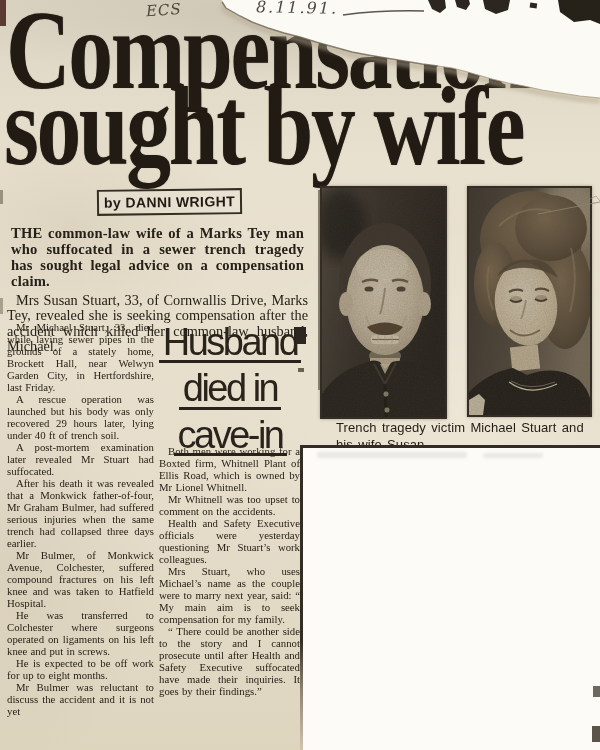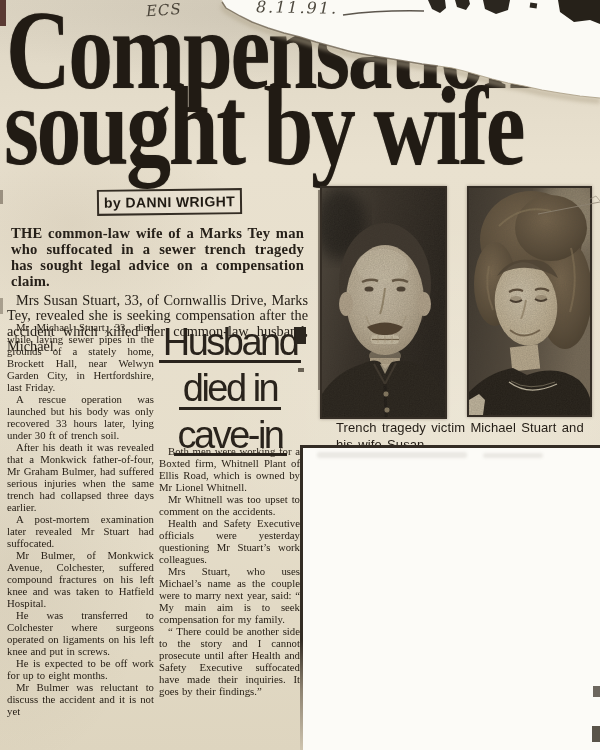--- a/index.html
+++ b/index.html
@@ -87,23 +87,23 @@
     <span>by DANNI WRIGHT</span>
   </div>
 
   <div class="lead">
     <p class="lead-bold" style="margin:4px">THE common-law wife of a Marks Tey man who suffocated in a sewer trench tragedy has sought legal advice on a compensation claim.</p>
     <p class="lead-text" style="margin:0">Mrs Susan Stuart, 33, of Cornwallis Drive, Marks Tey, revealed she is seeking compensation after the accident which killed her common-law husband, Michael.</p>
   </div>
 
   <div class="col col-left">
     <p class="para">Mr Michael Stuart, 33, died while laying sewer pipes in the grounds of a stately home, Brockett Hall, near Welwyn Garden City, in Hertfordshire, last Friday.</p>
-    <p class="para">A rescue operation was launched but his body was only recovered 33 hours later, lying under 30 ft of trench soil.</p>
+    <p class="para">A rescue operation was launched but his body was only recovered 29 hours later, lying under 40 ft of trench soil.</p>
+    <p class="para">A post-mortem examination later revealed Mr Stuart had suffocated.</p>
     <p class="para">After his death it was revealed that a Monkwick father-of-four, Mr Graham Bulmer, had suffered serious injuries when the same trench had collapsed three days earlier.</p>
-    <p class="para">A post-mortem examination later revealed Mr Stuart had suffocated.</p>
     <p class="para">Mr Bulmer, of Monkwick Avenue, Colchester, suffered compound fractures on his left knee and was taken to Hatfield Hospital.</p>
     <p class="para">He was transferred to Colchester where surgeons operated on ligaments on his left knee and put in screws.</p>
     <p class="para">He is expected to be off work for up to eight months.</p>
     <p class="para">Mr Bulmer was reluctant to discuss the accident and it is not yet</p>
   </div>
 
   <div class="subhead">
     <div class="line"><span class="sh">Husband</span></div>
     <div class="line"><span class="sh">died in</span></div>
     <div class="line"><span class="sh">cave-in</span></div>

